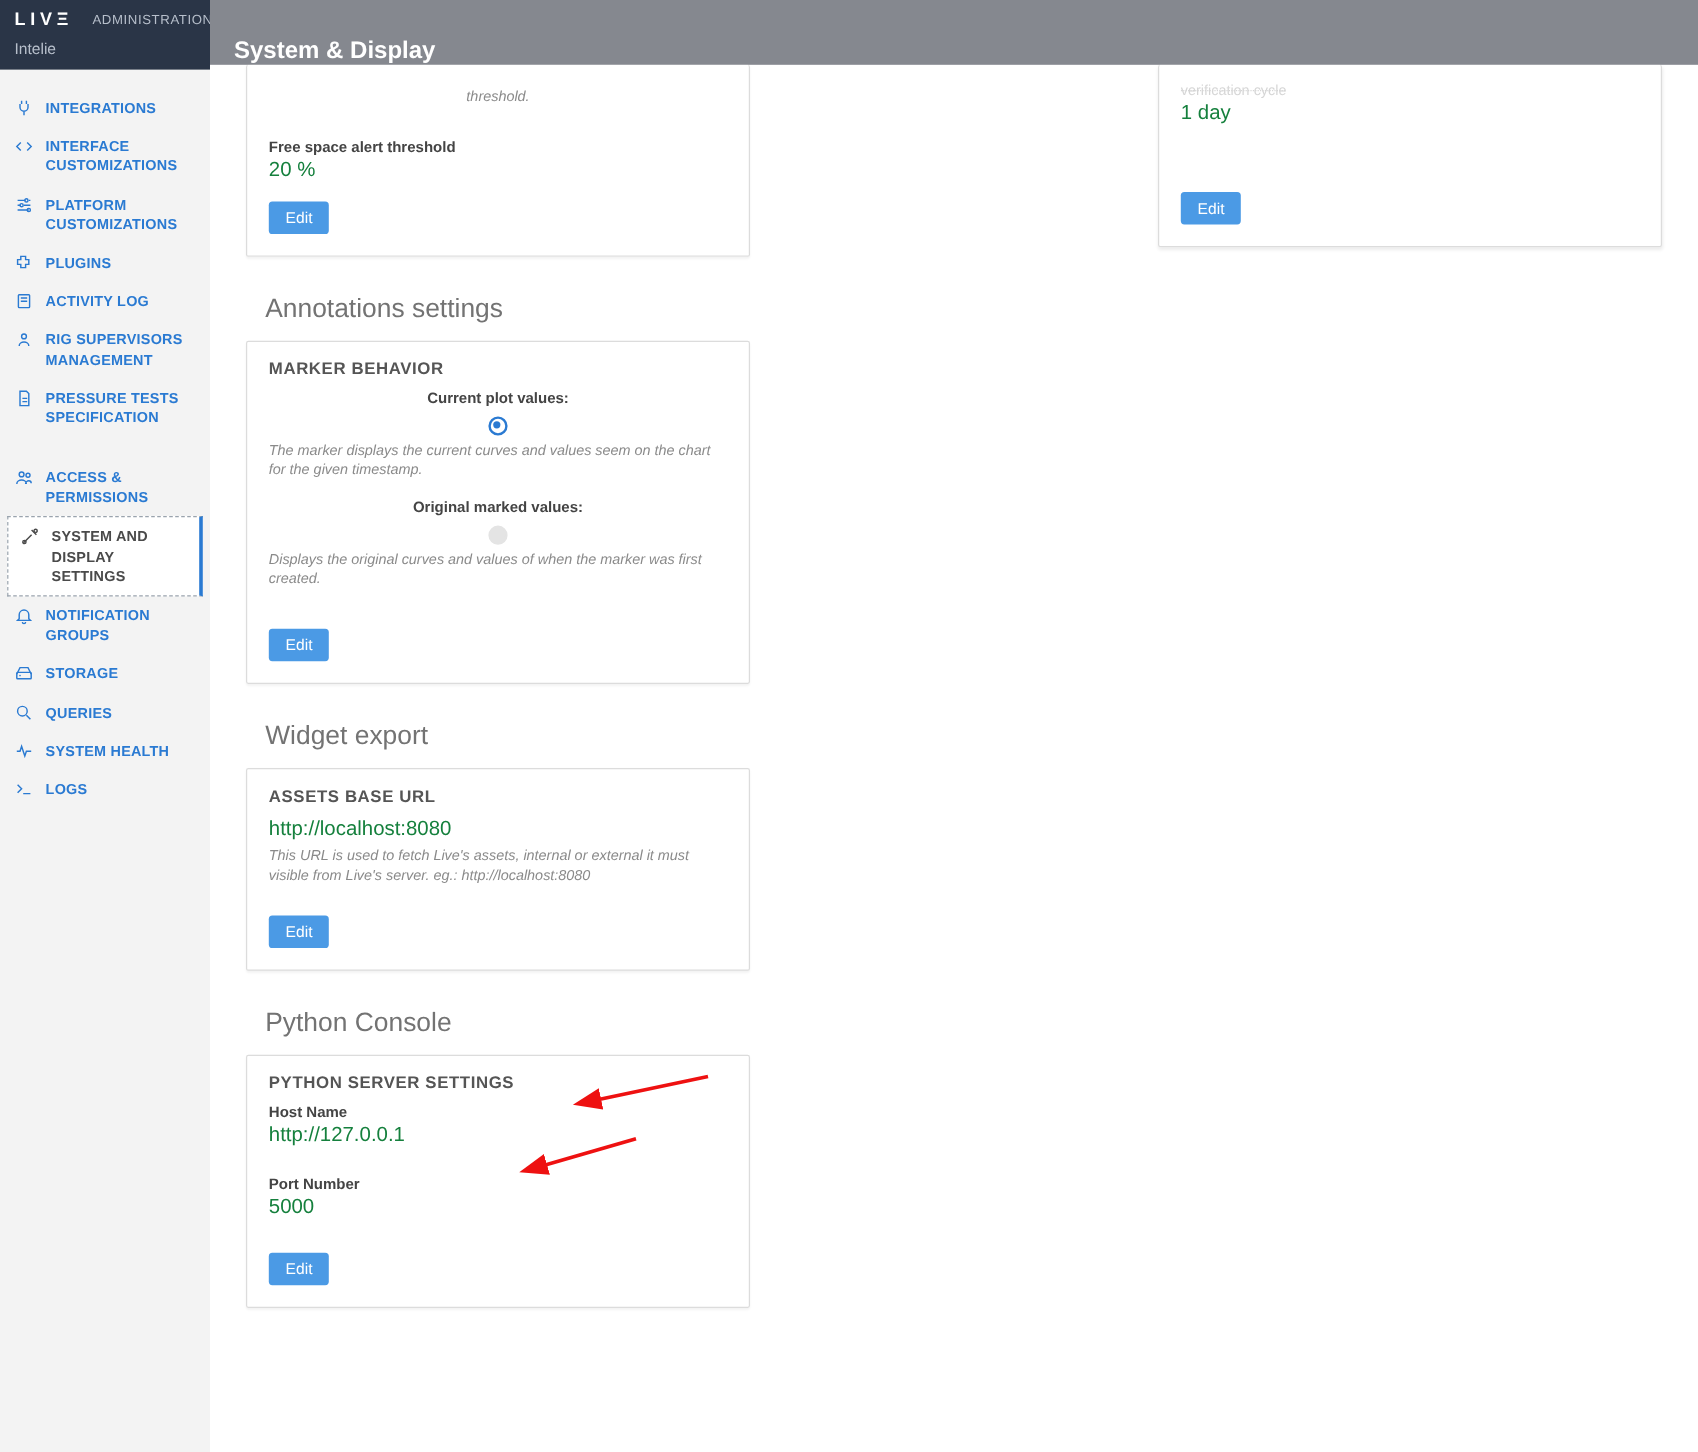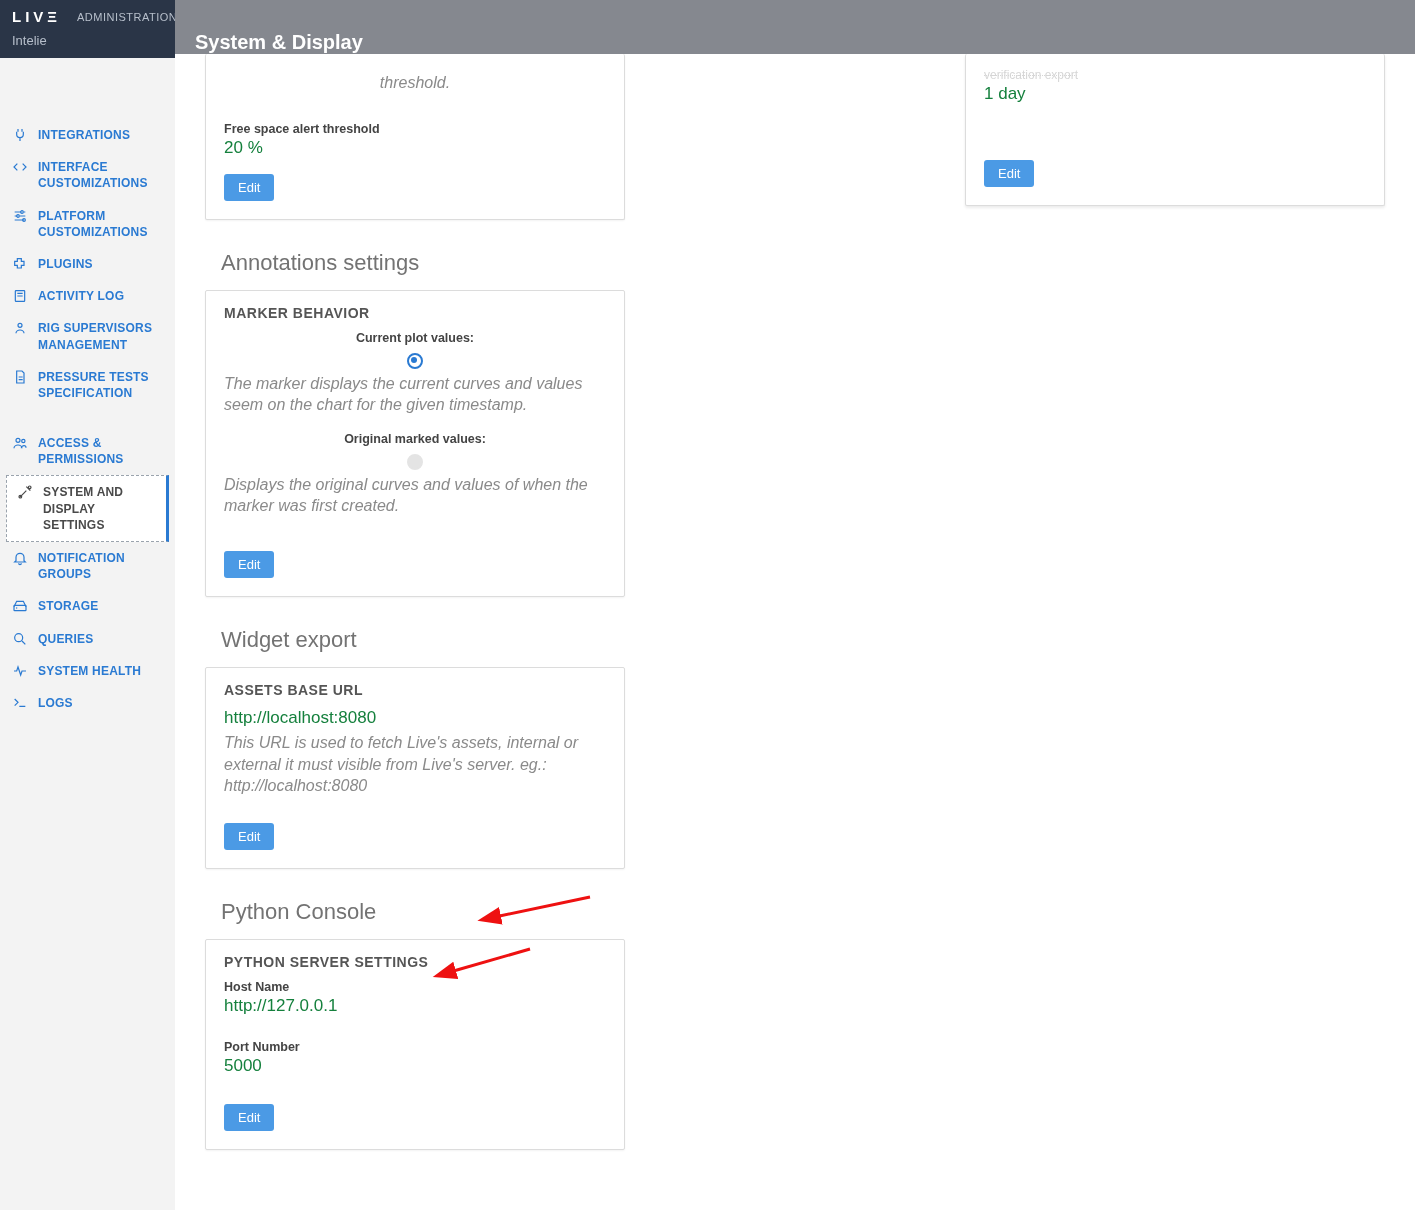--- a/index.html
+++ b/index.html
@@ -14,21 +14,21 @@
     --panel-border:#cfcfcf;
     --topbar-bg:#85888f;
     --btn-blue:#4b9ae5;
     --btn-blue-text:#ffffff;
     --page-bg:#ffffff;
     --content-title:#333;
   }
   html,body{margin:0;padding:0;font-family:-apple-system,BlinkMacSystemFont,"Segoe UI","Helvetica Neue",Arial,sans-serif;font-size:13px;color:var(--text-dark);background:var(--page-bg);}
   .app{display:flex;width:1415px;height:1210px;overflow:hidden;}
   
-  .sidebar{width:175px;flex:0 0 175px;background:var(--sidebar-bg);display:flex;flex-direction:column;gap:45px;}
+  .sidebar{width:175px;flex:0 0 175px;background:var(--sidebar-bg);display:flex;flex-direction:column;}
   .sidebar-top{background:var(--sidebar-dark);color:#d8dde4;padding:8px 12px 10px 12px;}
   .brand-row{display:flex;align-items:center;gap:8px;}
   .brand-logo{font-weight:700;letter-spacing:4px;font-size:15px;color:#fff;}
   .brand-sep{width:1px;height:16px;background:#6a7486;}
   .brand-admin{font-size:11px;color:#b7bfcb;letter-spacing:0.5px;}
   .brand-sub{margin-top:8px;font-size:13px;color:#b7bfcb;}
   .nav{padding:16px 0;}
   .nav-section{margin-top:18px;}
   .nav-item{display:flex;align-items:flex-start;gap:10px;padding:8px 12px;color:var(--link-blue);font-size:12px;font-weight:600;letter-spacing:0.2px;cursor:pointer;line-height:1.35;}
   .nav-item .lbl{flex:1;}
@@ -43,21 +43,21 @@
   .topbar{height:54px;background:var(--topbar-bg);color:#fff;display:flex;align-items:flex-end;padding:0 20px;font-size:20px;font-weight:700;}
   .content{position:relative;flex:1;padding:0 30px 30px 30px;overflow:hidden;}
   .panels{display:flex;gap:55px;align-items:flex-start;}
   .col{display:flex;flex-direction:column;}
   .col-left{width:420px;}
   .col-right{margin-left:auto;width:420px;}
   .card{border:1px solid var(--card-border);border-radius:2px;padding:14px 18px 18px 18px;box-shadow:0 1px 2px rgba(0,0,0,0.05);background:#fff;}
   .card-title{font-size:14px;font-weight:700;letter-spacing:0.5px;color:#555;margin:0 0 10px 0;}
   .field-label{font-size:12.5px;font-weight:700;color:#444;margin-top:6px;}
   .field-value{font-size:17px;color:#15803d;margin-top:2px;}
-  .help{font-size:16px;font-style:italic;color:var(--text-light);margin-top:4px;line-height:1.35;}
+  .help{font-size:12px;font-style:italic;color:var(--text-light);margin-top:4px;line-height:1.35;}
   .help-center{text-align:center;}
   .btn-edit{display:inline-block;margin-top:16px;padding:6px 14px;background:var(--btn-blue);color:var(--btn-blue-text);border:none;border-radius:3px;font-size:13px;cursor:pointer;}
   .section-title{font-size:22px;color:#737373;margin:30px 0 14px 16px;font-weight:400;}
   .radio-row{display:flex;align-items:center;gap:8px;margin-top:4px;flex-direction:column;}
   .radio{width:12px;height:12px;border-radius:50%;border:2px solid #bbb;display:inline-block;position:relative;}
   .radio.checked{border-color:#2a7ad2;}
   .radio.checked::after{content:"";position:absolute;left:2px;top:2px;width:6px;height:6px;border-radius:50%;background:#2a7ad2;}
   .radio.off{background:#e4e4e4;border-color:#e4e4e4;}
   
   .partial-top{border-top:none;}
@@ -263,21 +263,21 @@
             <div style="height:18px"></div>
             <div class="field-label">Port Number</div>
             <div class="field-value">5000</div>
             <div style="height:12px"></div>
             <button class="btn-edit">Edit</button>
           </div>
         </div>
 
         <div class="col col-right">
           <div class="card right-partial" style="border-top:none;box-shadow:0 2px 3px rgba(0,0,0,0.08);">
-            <div style="color:#999;font-size:12px;text-decoration:line-through dotted;opacity:0.4;white-space:nowrap;overflow:hidden;">verification export</div>
+            <div style="color:#999;font-size:12px;text-decoration:line-through dotted;opacity:0.4;white-space:nowrap;overflow:hidden;">verification cycle</div>
             <div class="field-value" style="margin-top:2px">1 day</div>
             <div style="height:40px"></div>
             <button class="btn-edit">Edit</button>
           </div>
         </div>
       </div>
 
       <div class="arrow" style="left:300px;top:838px;">
         <svg width="130" height="40">
             <defs>

